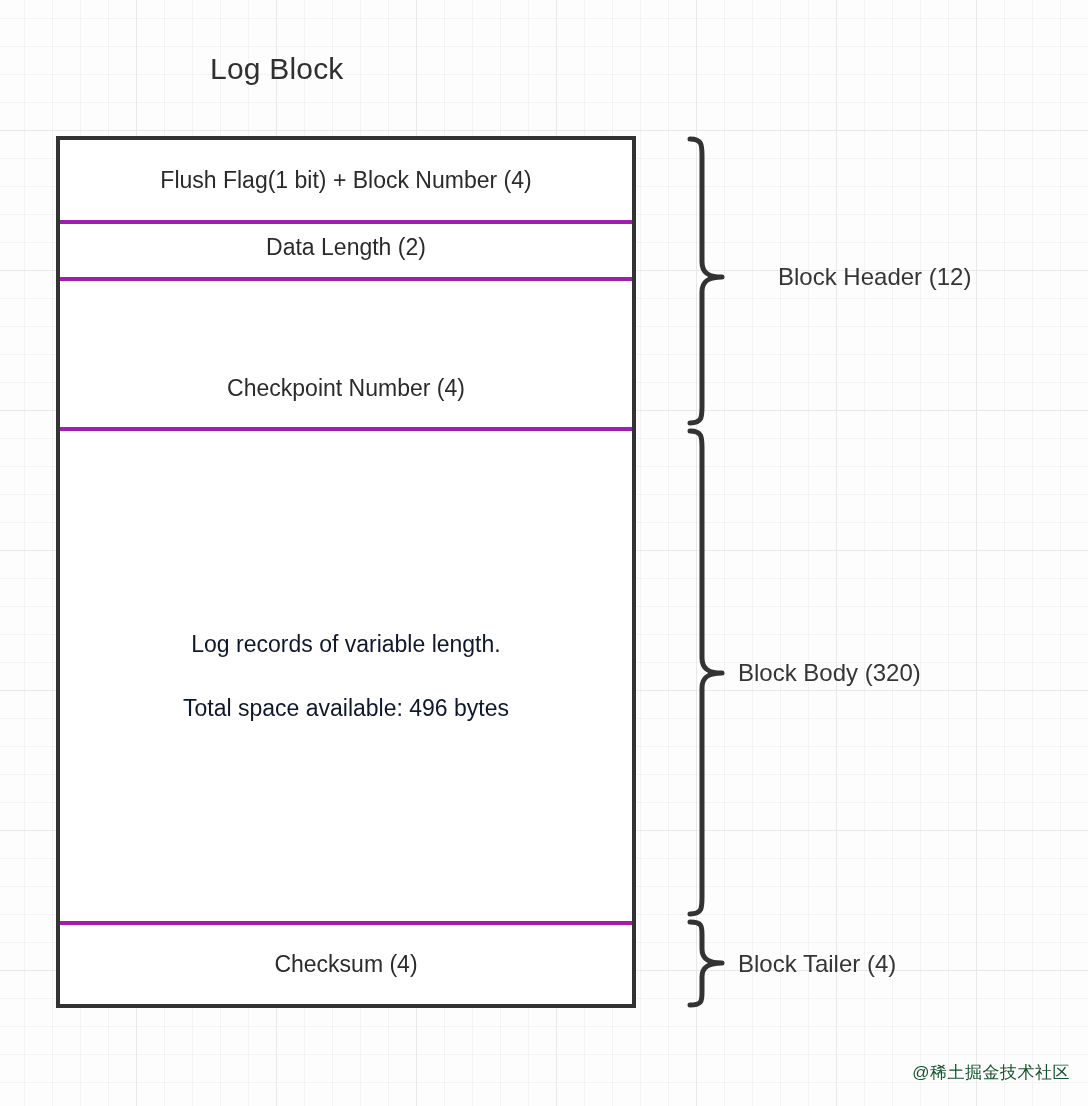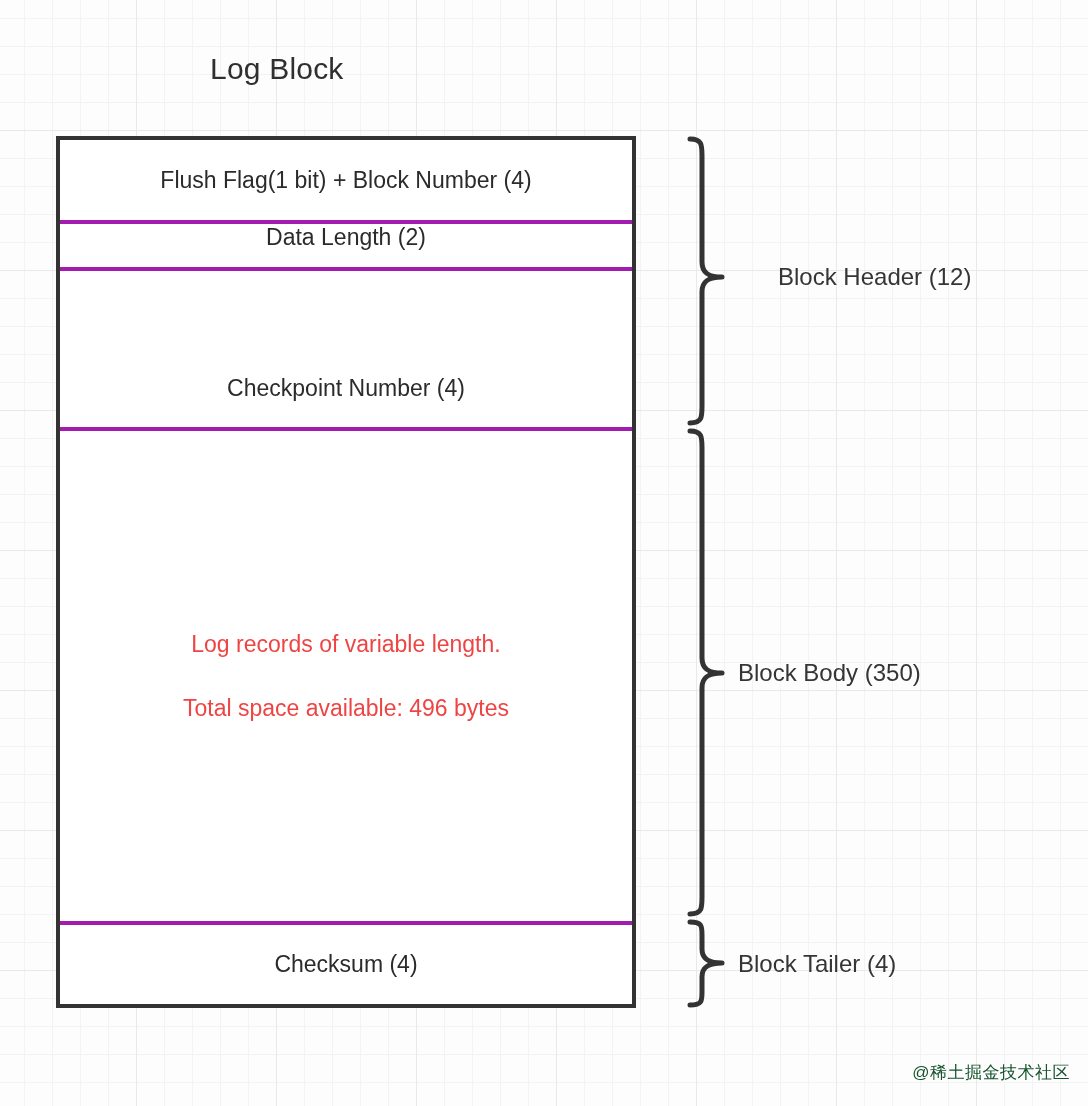--- a/index.html
+++ b/index.html
@@ -68,28 +68,28 @@
     justify-content: center;
     color: #2b2b2b;
     font-size: 23px;
     text-align: center;
   }
   .row-divider-below {
     border-bottom: 4px solid #a21caf;
   }
 
   #row-flush-flag   { top: 0px;   height: 84px; }
-  #row-data-length  { top: 68px;  height: 63px; }
+  #row-data-length  { top: 78px;  height: 63px; }
   #row-first-record { top: 147px; height: 62px; }
   #row-checkpoint   { top: 209px; height: 82px; }
   #row-block-body   { top: 291px; height: 494px; flex-direction: column; }
   #row-checksum     { top: 785px; height: 79px; }
 
   .body-line {
-    color: #ef4444;
+    color: #0f172a;
     font-size: 23px;
     line-height: 28px;
   }
   #body-line-1 { margin-bottom: 36px; }
 
   
   .annotation {
     position: absolute;
   }
   .brace-svg {
@@ -162,21 +162,21 @@
   <svg class="brace-svg" width="46" height="290" viewBox="0 0 46 290">
     <path d="M 8 3 C 20 3 20 9 20 20 L 20 126 C 20 138 28 141 40 141 C 28 141 20 144 20 156 L 20 270 C 20 281 20 287 8 287" fill="none" stroke="#333333" stroke-width="5" stroke-linecap="round" stroke-linejoin="round"></path>
   </svg>
   <div class="annotation-label">Block Header (12)</div>
 </div>
 
 <div class="annotation" id="annotation-block-body">
   <svg class="brace-svg" width="46" height="489" viewBox="0 0 46 489">
     <path d="M 8 3 C 20 3 20 9 20 20 L 20 230 C 20 242 28 245 40 245 C 28 245 20 248 20 260 L 20 469 C 20 480 20 486 8 486" fill="none" stroke="#333333" stroke-width="5" stroke-linecap="round" stroke-linejoin="round"></path>
   </svg>
-  <div class="annotation-label">Block Body (350)</div>
+  <div class="annotation-label">Block Body (320)</div>
 </div>
 
 <div class="annotation" id="annotation-block-tailer">
   <svg class="brace-svg" width="46" height="89" viewBox="0 0 46 89">
     <path d="M 8 3 C 20 3 20 7 20 16 L 20 30 C 20 41 28 44 40 44 C 28 44 20 47 20 58 L 20 73 C 20 82 20 86 8 86" fill="none" stroke="#333333" stroke-width="5" stroke-linecap="round" stroke-linejoin="round"></path>
   </svg>
   <div class="annotation-label">Block Tailer (4)</div>
 </div>
 
 <div id="watermark">@稀土掘金技术社区</div>

